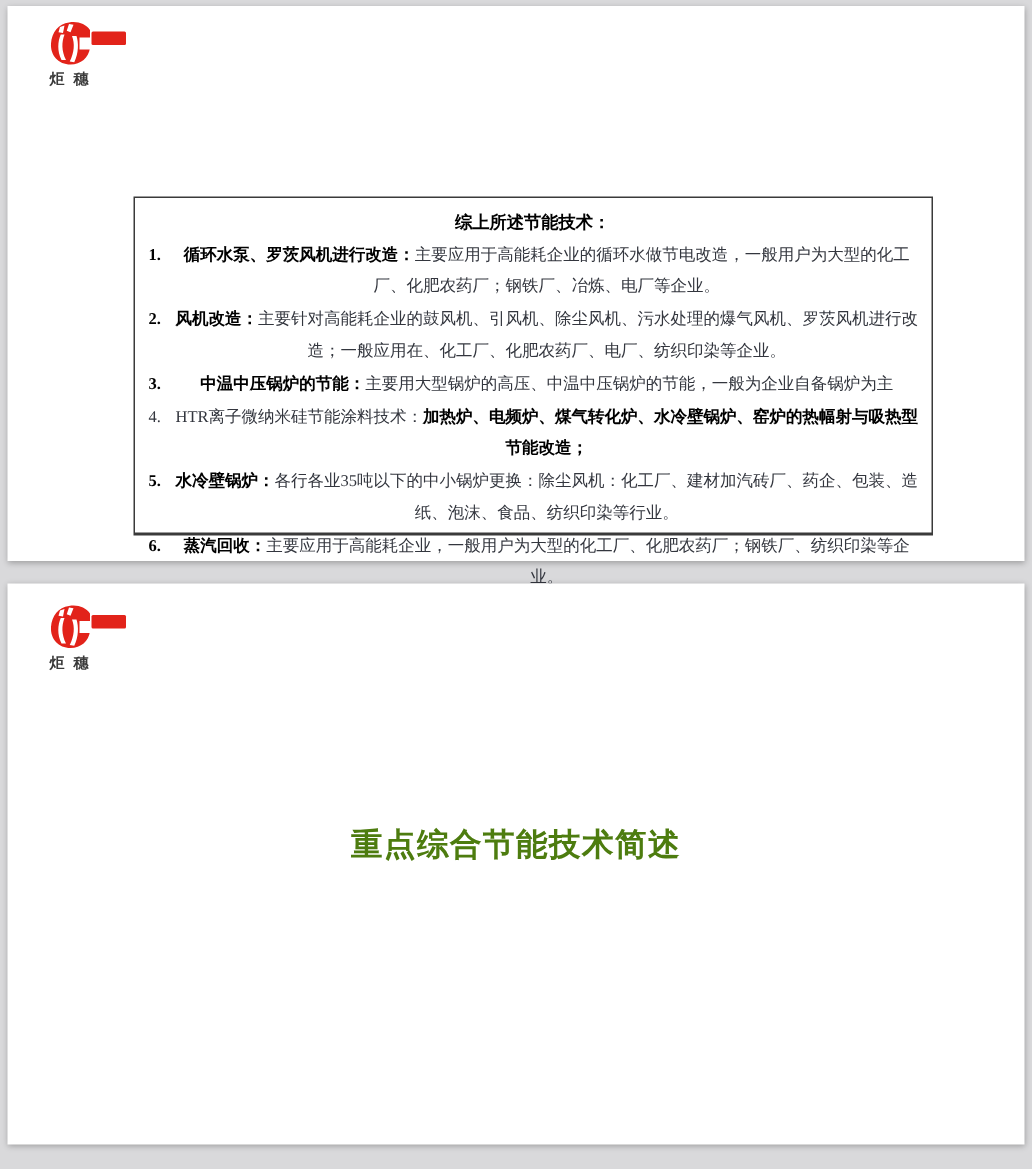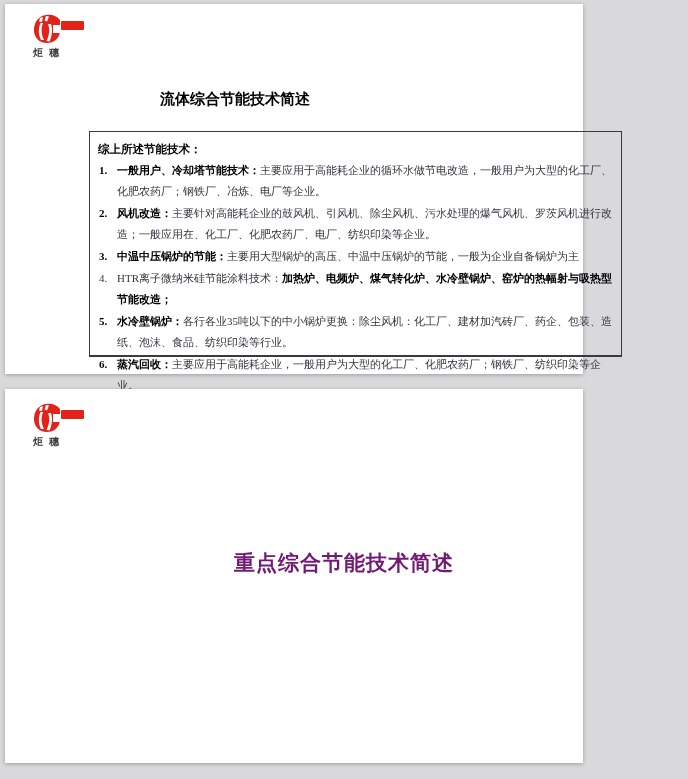--- a/index.html
+++ b/index.html
@@ -8,21 +8,21 @@
     background:#d9d9db;
   }
   .canvas {
     position:relative;
     width:688px; height:779px;
     background:#d9d9db;
     overflow:hidden;
   }
   .page {
     position:absolute;
-    left:5px; width:578px;
+    left:5px; width:678px;
     background:#ffffff;
     box-shadow:0 1px 4px rgba(0,0,0,0.28);
   }
   .page1 { top:4px;   height:370px; }
   .page2 { top:389px; height:374px; }
 
   
   .logo { position:absolute; left:28px; top:10px; width:60px; }
   .logo svg { display:block; }
   .logo-text {
@@ -38,40 +38,41 @@
   }
 
   
   .summary-box {
     position:absolute; left:84px; top:127px;
     width:533px; height:226px;
     box-sizing:border-box;
     border:1px solid #3a3a3a;
     border-bottom-width:2px;
     padding:7px 9px 4px 8px;
+    text-align:center;
   }
   .box-header {
     font-size:11.5px; font-weight:bold; color:#000;
     line-height:20px; margin-bottom:1px;
   }
   .item {
     position:relative;
     padding-left:19px;
     font-size:11px; line-height:21px;
     color:#33363e;
     margin-bottom:1px;
   }
   .item .num { position:absolute; left:1px; top:0; }
   .bold { font-weight:bold; color:#000; }
 
   
   .p2-title {
     position:absolute; left:0; top:160px; width:678px;
     text-align:center;
-    font-size:21px; font-weight:bold; color:#701a75;
+    font-size:21px; font-weight:bold; color:#4d7c0f;
     letter-spacing:1px;
   }
 </style>
 </head>
 <body>
 
 <div class="canvas">
 
   <div class="page page1">
 
@@ -83,28 +84,27 @@
           <path fill="#ffffff" d="M26,4 L32,5 L28,15 L23,13 Z"></path>
           <path fill="#ffffff" d="M20,18 C16,28 16,40 22,52 L16,52 C10,40 11,27 15,18 Z"></path>
           <path fill="#ffffff" d="M30,20 C34,30 33,42 27,54 L33,55 C39,43 39,29 36,20 Z"></path>
           <rect fill="#ffffff" x="40" y="22" width="16" height="16"></rect>
           <rect fill="#e2231a" x="56" y="14" width="46" height="18" rx="2"></rect>
         </svg>
       </span>
       <div class="logo-text">炬穗</div>
     </div>
 
-    <div class="p1-title">流体综合节能技术简述</div>
 
     <div class="summary-box">
       <div class="box-header">综上所述节能技术：</div>
 
       <div class="item">
         <span class="num bold">1.</span>
-        <span class="bold">一般用户、冷却塔节能技术：</span><span>主要应用于高能耗企业的循环水做节电改造，一般用户为大型的化工厂、化肥农药厂；钢铁厂、冶炼、电厂等企业。</span>
+        <span class="bold">循环水泵、罗茨风机进行改造：</span><span>主要应用于高能耗企业的循环水做节电改造，一般用户为大型的化工厂、化肥农药厂；钢铁厂、冶炼、电厂等企业。</span>
       </div>
 
       <div class="item">
         <span class="num bold">2.</span>
         <span class="bold">风机改造：</span><span>主要针对高能耗企业的鼓风机、引风机、除尘风机、污水处理的爆气风机、罗茨风机进行改造；一般应用在、化工厂、化肥农药厂、电厂、纺织印染等企业。</span>
       </div>
 
       <div class="item">
         <span class="num bold">3.</span>
         <span class="bold">中温中压锅炉的节能：</span><span>主要用大型锅炉的高压、中温中压锅炉的节能，一般为企业自备锅炉为主</span>

